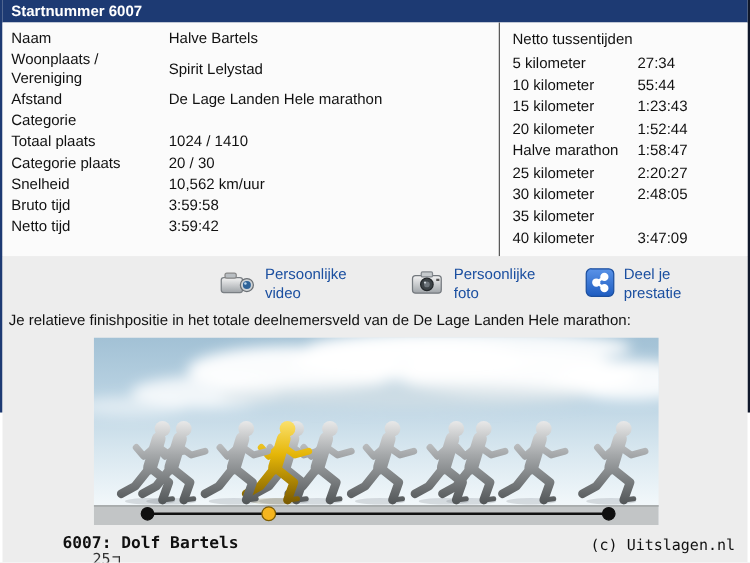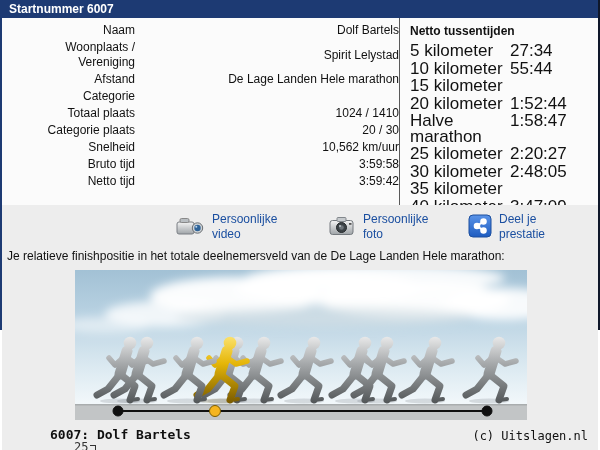--- a/index.html
+++ b/index.html
@@ -18,24 +18,24 @@
   }
   .tables{
     position:absolute;top:18px;left:0;width:596px;height:187px;
     background:#fbfbfb;display:flex;box-sizing:border-box;
   }
   .details{
     width:398px;box-sizing:border-box;border-right:1px solid #5a5a5a;
     padding:4px 0 0 7px;
   }
   .drow{display:grid;grid-template-columns:126px 1fr;align-items:center;}
-  .dlabel,.dvalue{font-size:12px;line-height:15px;padding:1px 0;text-align:right;}
+  .dlabel,.dvalue{font-size:12px;line-height:15px;padding:1px 0;}
   .splits{flex:1;padding:4px 0 0 10px;}
-  .stitle{font-size:12px;font-weight:bold;line-height:16px;padding:1px 0 3px;}
-  .srow{display:grid;grid-template-columns:100px 1fr;font-size:17px;line-height:15.5px;padding:1px 0;}
+  .stitle{font-size:12px;font-weight:normal;line-height:16px;padding:1px 0 3px;}
+  .srow{display:grid;grid-template-columns:100px 1fr;font-size:12px;line-height:15.5px;padding:1px 0;}
   .lower{position:absolute;top:205px;left:0;width:596px;height:245px;background:#ededed;}
   .action{
     position:absolute;top:7px;display:flex;gap:7px;align-items:flex-start;
     text-decoration:none;cursor:pointer;
   }
   .action .ic{display:block;margin-top:2px;}
   .albl{font-size:12px;line-height:15px;color:#1b4fa0;}
   .albl span{display:block;}
   .postext{position:absolute;left:5px;top:44px;font-size:12px;color:#111;}
   .figure{position:absolute;left:73px;top:65px;width:452px;height:150px;}
@@ -75,21 +75,21 @@
 <div class="frame">
 
   <div class="hdr">
     <span>Startnummer 6007</span>
   </div>
 
   <div class="tables">
     <div class="details">
       <div class="drow">
           <div class="dlabel">Naam</div>
-          <div class="dvalue">Dolf Bartels</div>
+          <div class="dvalue">Halve Bartels</div>
         </div>
       <div class="drow">
           <div class="dlabel">Woonplaats / Vereniging</div>
           <div class="dvalue">Spirit Lelystad</div>
         </div>
       <div class="drow">
           <div class="dlabel">Afstand</div>
           <div class="dvalue">De Lage Landen Hele marathon</div>
         </div>
       <div class="drow">
@@ -121,20 +121,21 @@
       <div class="srow">
           <div>5 kilometer</div>
           <div>27:34</div>
         </div>
       <div class="srow">
           <div>10 kilometer</div>
           <div>55:44</div>
         </div>
       <div class="srow">
           <div>15 kilometer</div>
+          <div>1:23:43</div>
         </div>
       <div class="srow">
           <div>20 kilometer</div>
           <div>1:52:44</div>
         </div>
       <div class="srow">
           <div>Halve marathon</div>
           <div>1:58:47</div>
         </div>
       <div class="srow">

